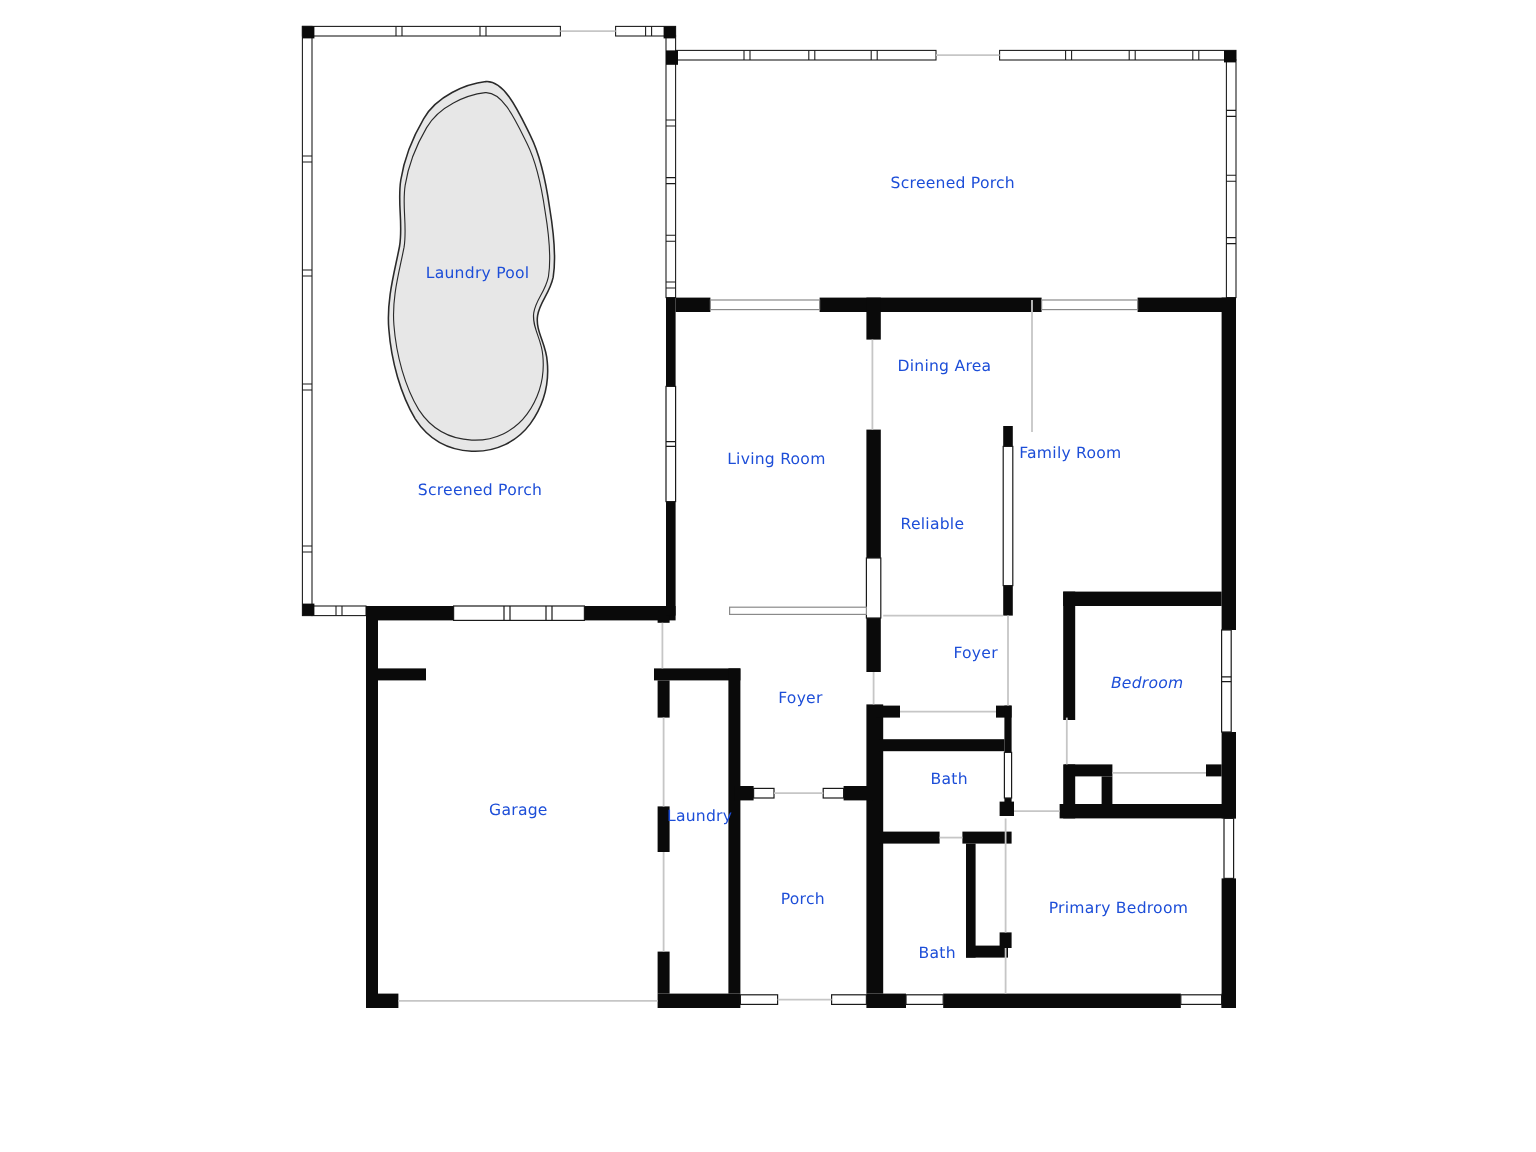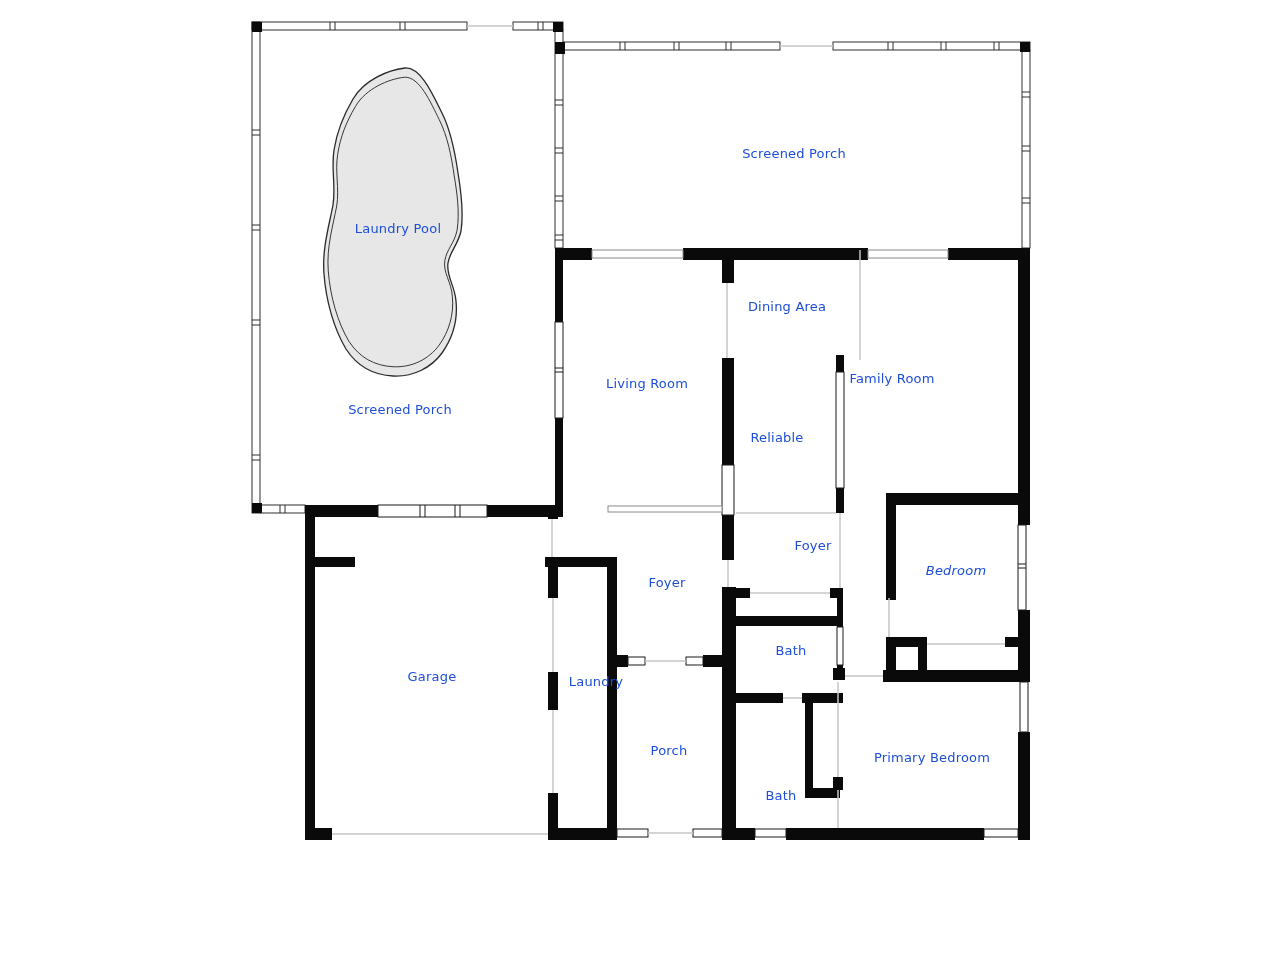--- a/index.html
+++ b/index.html
@@ -195,17 +195,17 @@
   <div class="room-label" style="left:647px;top:383px;">Living Room</div>
   <div class="room-label" style="left:787px;top:306px;">Dining Area</div>
   <div class="room-label" style="left:777px;top:437px;">Reliable</div>
   <div class="room-label" style="left:892px;top:378px;">Family Room</div>
   <div class="room-label" style="left:813px;top:545px;">Foyer</div>
   <div class="room-label" style="left:956px;top:570px;font-style:italic;">Bedroom</div>
   <div class="room-label" style="left:791px;top:650px;">Bath</div>
   <div class="room-label" style="left:932px;top:757px;">Primary Bedroom</div>
   <div class="room-label" style="left:781px;top:795px;">Bath</div>
   <div class="room-label" style="left:667px;top:582px;">Foyer</div>
-  <div class="room-label" style="left:583px;top:681px;margin-left:13px;">Laundry</div>
+  <div class="room-label" style="left:583px;top:681px;">Laundry</div>
   <div class="room-label" style="left:669px;top:750px;">Porch</div>
   <div class="room-label" style="left:432px;top:676px;">Garage</div>
 
 </div>
 
 </body></html>

